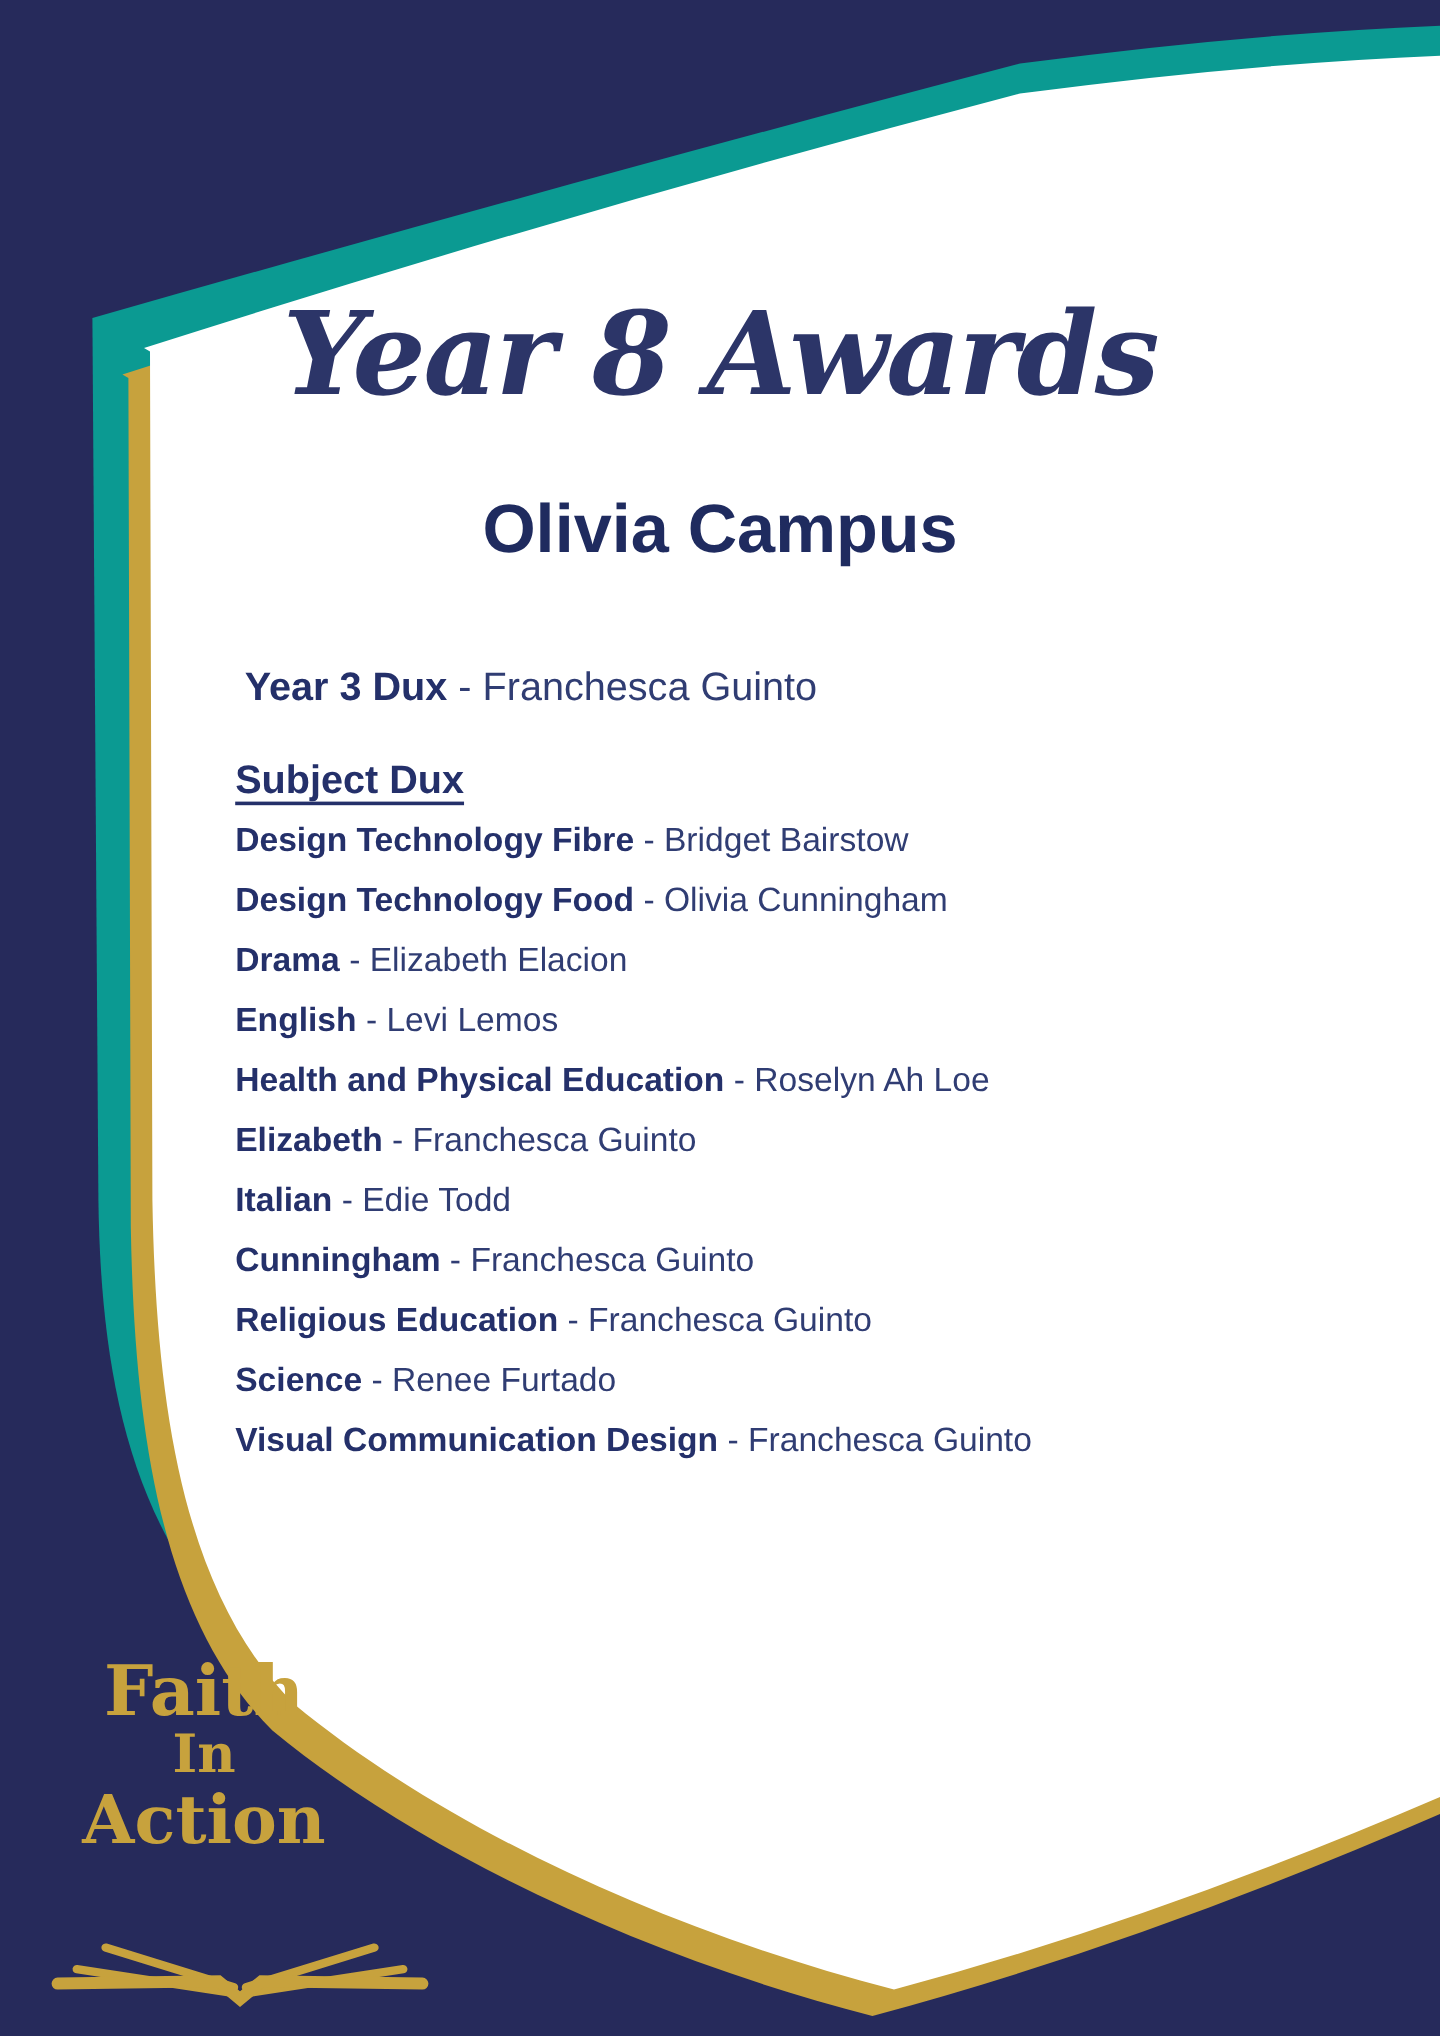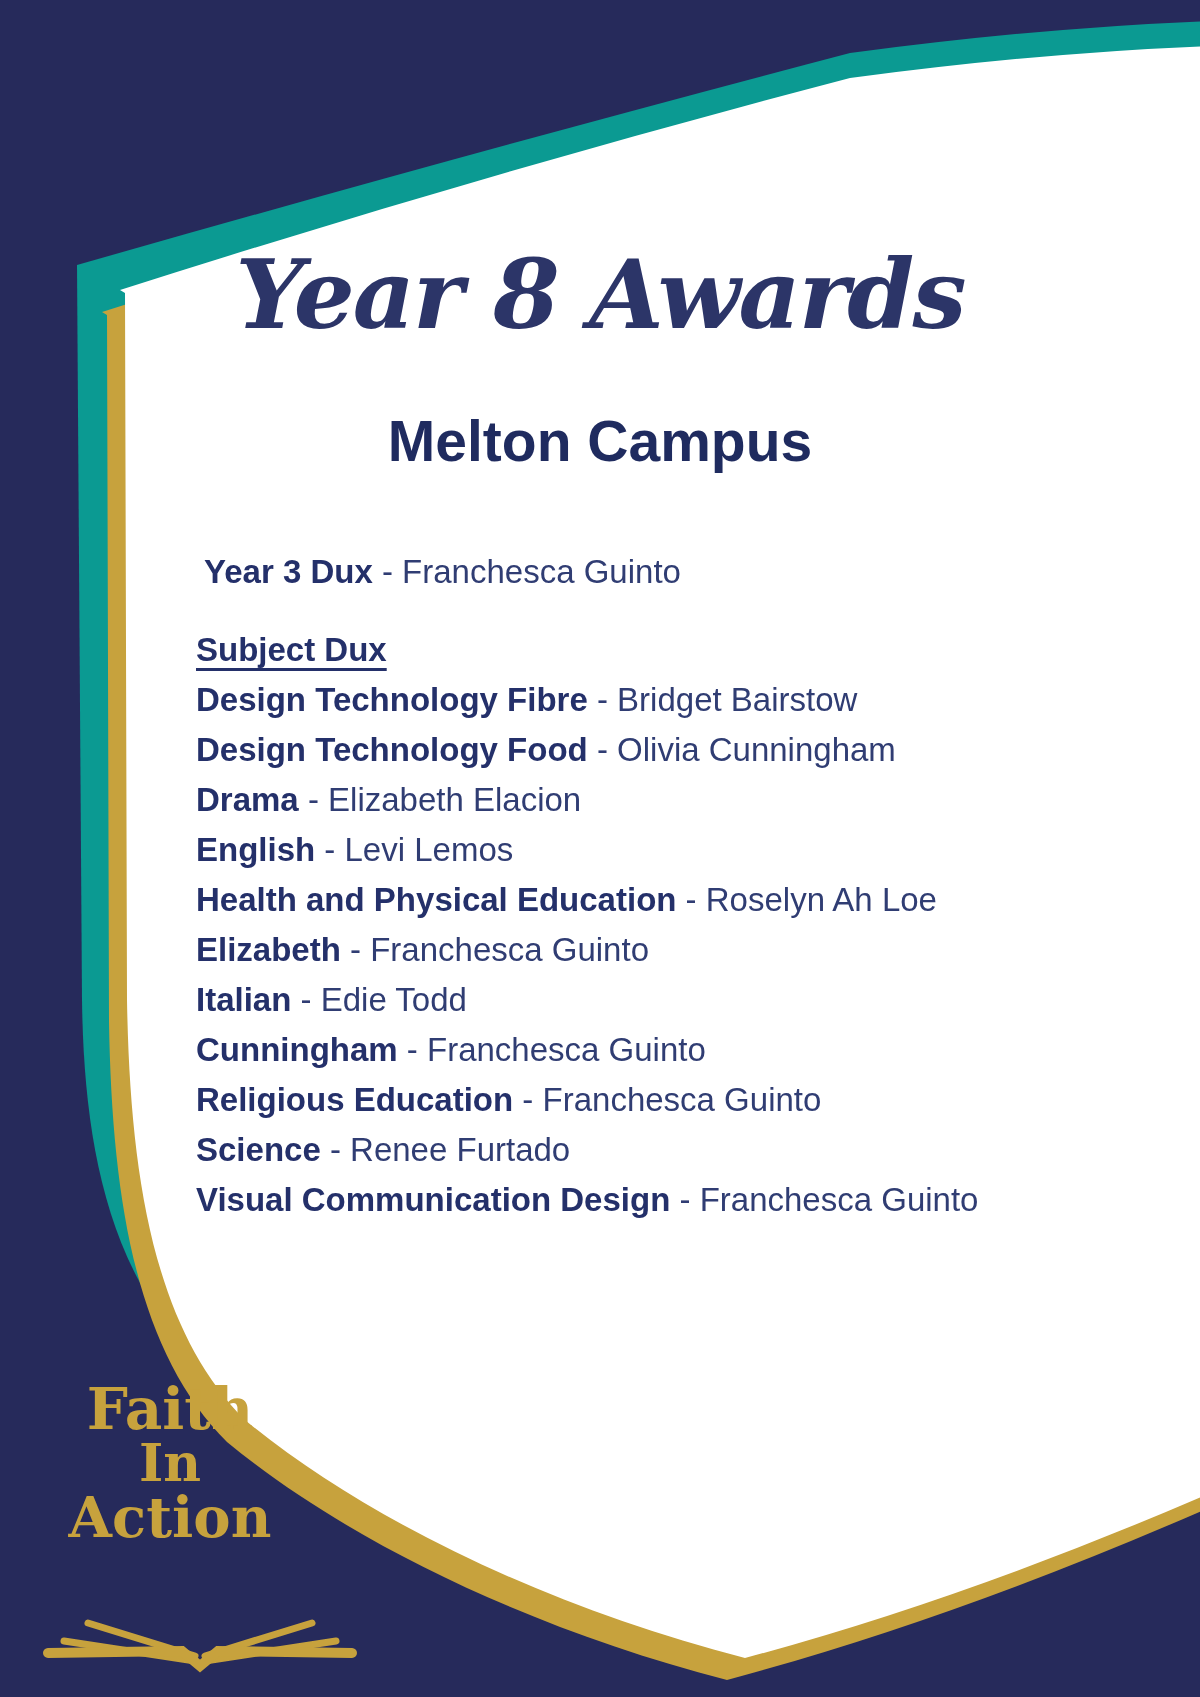--- a/index.html
+++ b/index.html
@@ -42,29 +42,29 @@
   .b{font-weight:700;color:var(--ink-bold);}
   .dux-line{top:547px;left:204px;}
   .section-heading{
     top:625px;
     font-weight:700;color:var(--ink-bold);
     text-decoration:underline;
     text-decoration-thickness:3px;
     text-underline-offset:7px;
   }
   .awards-list{position:absolute;left:196px;top:675px;}
-  .award-row{font-size:33px;line-height:50px;color:var(--ink-reg);white-space:nowrap;}
+  .award-row{font-size:28px;line-height:50px;color:var(--ink-reg);white-space:nowrap;}
 
   .logo{
     position:absolute;left:30px;top:1380px;width:280px;
     text-align:center;color:var(--gold);
     font-family:"DejaVu Serif",serif;font-weight:700;
   }
   .logo .l1{font-size:58px;line-height:58px;}
-  .logo .l2{font-size:52px;line-height:50px;}
+  .logo .l2{font-size:44px;line-height:50px;}
   .logo .l3{font-size:56px;line-height:58px;}
   .book{position:absolute;left:42px;top:1595px;width:316px;height:80px;display:block;}
 </style>
 </head>
 <body>
 
 <div class="poster">
 
   <svg class="bg" viewBox="0 0 1200 1697" preserveAspectRatio="none" aria-hidden="true">
     <rect x="0" y="0" width="1200" height="1697" fill="#262a5b"></rect>
@@ -92,21 +92,21 @@
              Q 1060 50 1240 45
              L 1240 1480
              Q 980 1595 745 1658
              C 540 1605 360 1515 245 1420
              C 155 1330 130 1180 127 1000
              L 125 293 Z"></path>
   </svg>
 
   <div class="title">Year 8 Awards</div>
 
-  <div class="subtitle">Melton Campus</div>
+  <div class="subtitle">Olivia Campus</div>
 
   <div class="textline dux-line"><span class="b">Year 3 Dux</span><span> - </span><span>Franchesca Guinto</span></div>
 
   <div class="textline section-heading">Subject Dux</div>
 
   <div class="awards-list">
 
       <div class="award-row"><span class="b">Design Technology Fibre</span><span> - </span><span>Bridget Bairstow</span></div>
 
       <div class="award-row"><span class="b">Design Technology Food</span><span> - </span><span>Olivia Cunningham</span></div>

